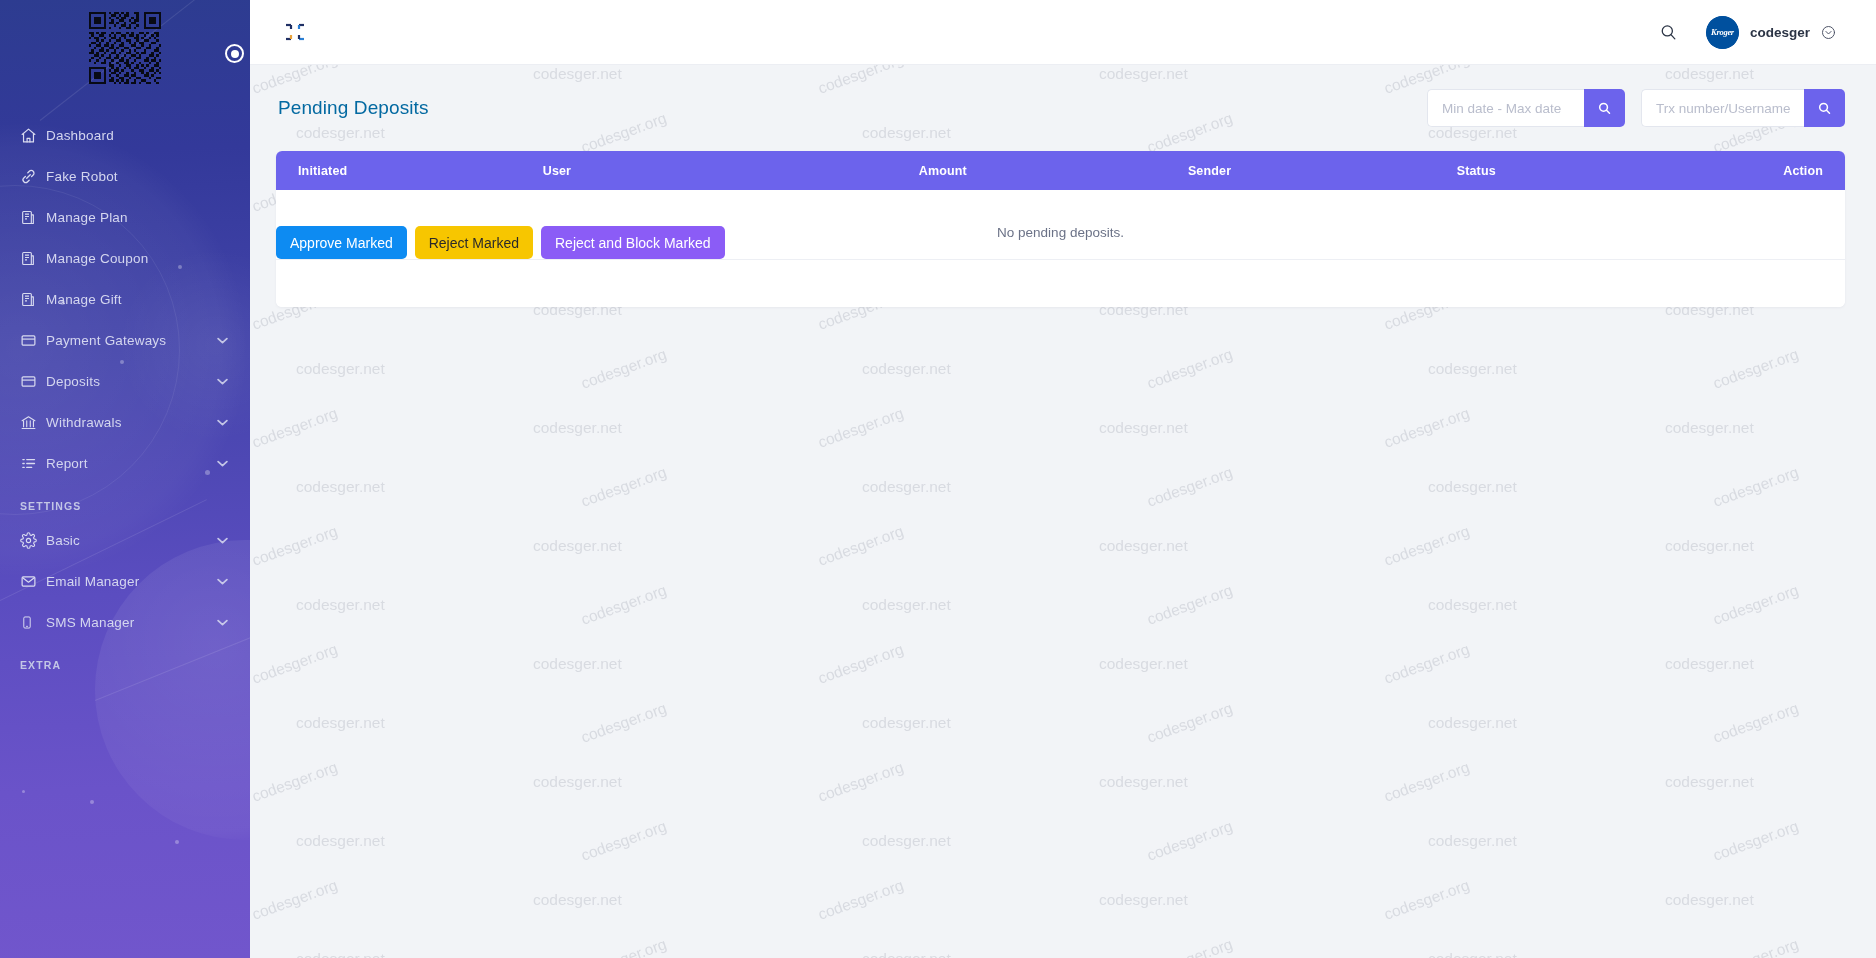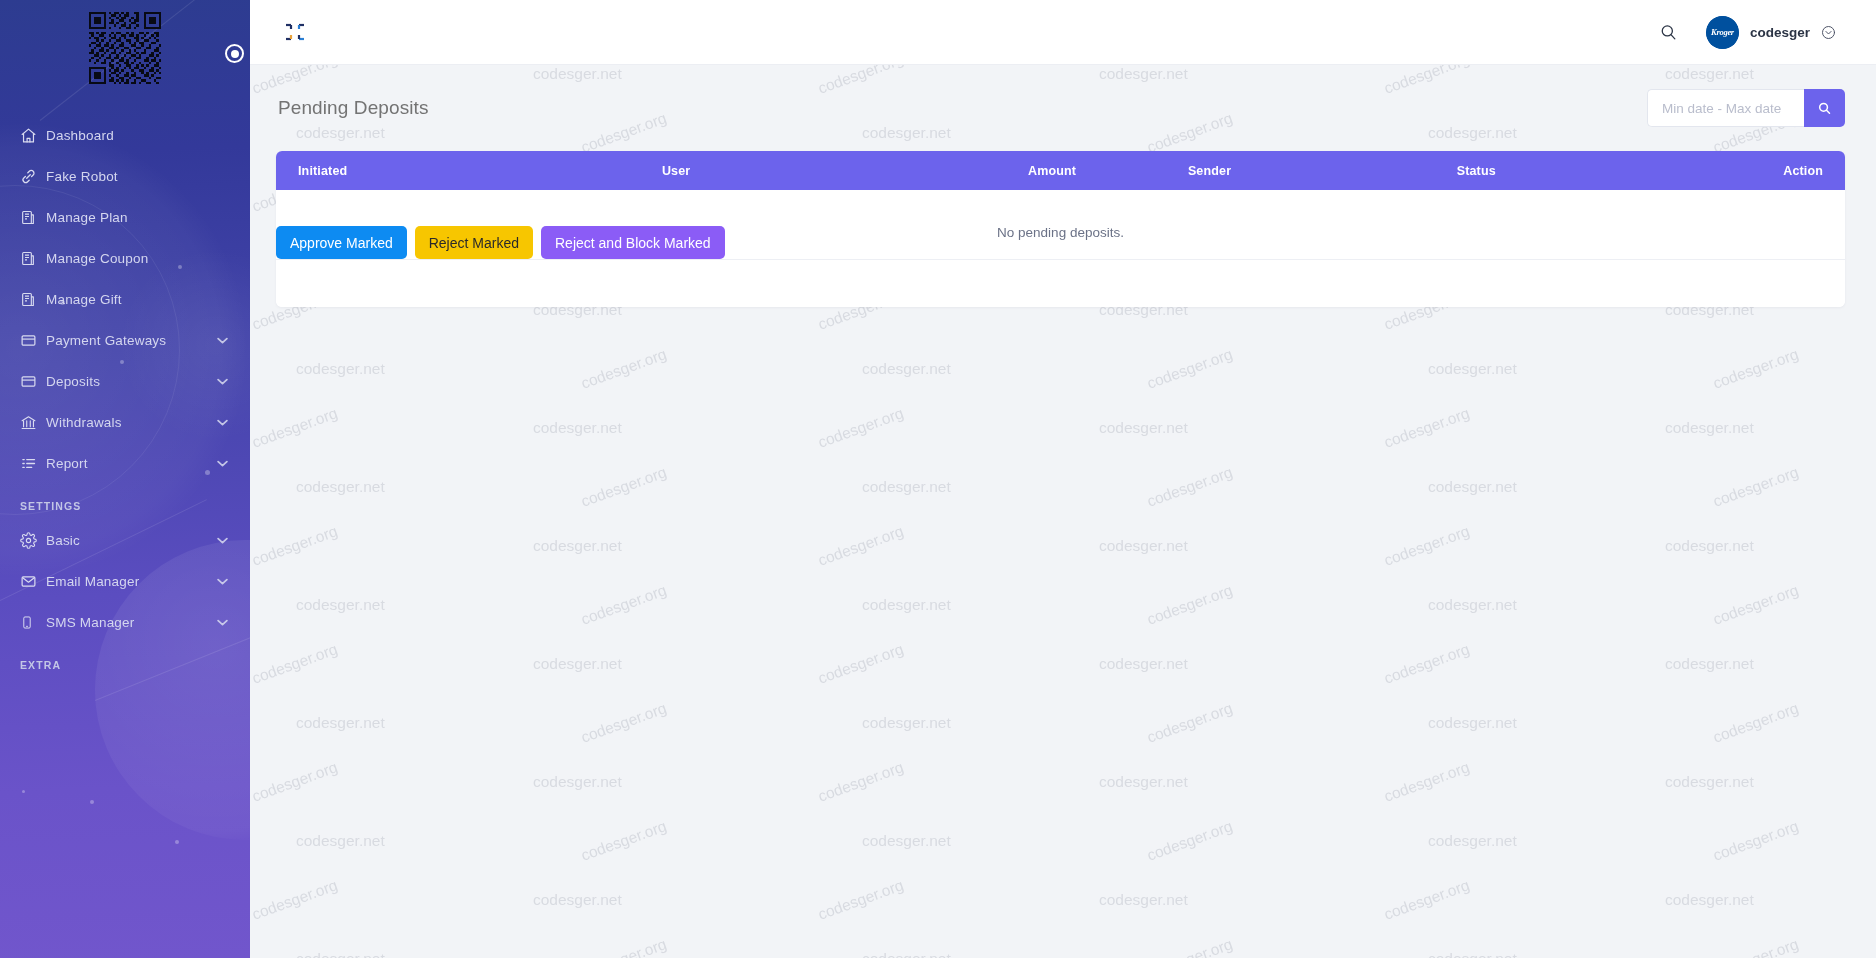--- a/index.html
+++ b/index.html
@@ -103,21 +103,21 @@
     font-size: 15.5px; white-space: nowrap; font-family: "Liberation Sans", sans-serif;
   }
   .wm.rot { transform: rotate(-20deg); }
 
   .content-inner { position: relative; z-index: 2; padding: 24px 31px 0 26px; }
 
   .page-head {
     display: flex; align-items: center; justify-content: space-between;
     margin-bottom: 24px; padding-left: 2px;
   }
-  .page-title { font-size: 19px; color: #737373; font-weight: normal; letter-spacing: .1px; }
+  .page-title { font-size: 19px; color: #0369a1; font-weight: normal; letter-spacing: .1px; }
   .filters { display: flex; align-items: flex-end; gap: 16px; }
   .filter-group { display: flex; align-items: stretch; }
   .filter-input {
     height: 38px; border: 1px solid #e3e6ee; border-right: none;
     border-radius: 5px 0 0 5px; padding: 0 14px; font-size: 13.5px;
     color: #4a5064; background: #ffffff; outline: none;
     font-family: "Liberation Sans", sans-serif;
   }
   .filter-input::placeholder { color: #b9bdcc; }
   .filter-input.date { width: 157px; }
@@ -131,22 +131,22 @@
   .card {
     background: #ffffff; border-radius: 6px; overflow: hidden;
     box-shadow: 0 1px 3px rgba(40,45,70,.055);
   }
   table.dep { width: 100%; border-collapse: collapse; table-layout: fixed; }
   table.dep thead th {
     background: #6c63ec; color: #ffffff; font-size: 12.5px; font-weight: bold;
     height: 39px; letter-spacing: .15px;
   }
   th.c-initiated { text-align: left;  padding-left: 22px; width: 17%; }
-  th.c-user      { text-align: center; width: 17%; }
-  th.c-amount    { text-align: right; width: 17%; }
+  th.c-user      { text-align: left; width: 17%; }
+  th.c-amount    { text-align: center; width: 17%; }
   th.c-sender    { text-align: center; width: 17%; }
   th.c-status    { text-align: center; width: 17%; }
   th.c-action    { text-align: right; padding-right: 22px; width: 15%; }
 
   table.dep tbody td {
     text-align: center; color: #6b7287; font-size: 13.5px;
     height: 84px; vertical-align: middle; background: #ffffff;
   }
 
   .card-actions {
@@ -742,20 +742,29 @@
           <div class="filters">
             <div class="filter-group">
               <input class="filter-input date" type="text" placeholder="Min date - Max date" style="">
               <button class="filter-btn">
                 <svg width="15" height="15" viewBox="0 0 24 24" fill="none" stroke="#ffffff" stroke-width="2.4" stroke-linecap="round">
                     <circle cx="10.5" cy="10" r="6.2"></circle>
                     <path d="M15.2 14.8 20 19.6"></path>
                   </svg>
               </button>
             </div>
+            <div class="filter-group">
+              <input class="filter-input trx" type="text" placeholder="Trx number/Username" style="">
+              <button class="filter-btn">
+                <svg width="15" height="15" viewBox="0 0 24 24" fill="none" stroke="#ffffff" stroke-width="2.4" stroke-linecap="round">
+                    <circle cx="10.5" cy="10" r="6.2"></circle>
+                    <path d="M15.2 14.8 20 19.6"></path>
+                  </svg>
+              </button>
+            </div>
           </div>
         </div>
 
         <div class="card">
           <table class="dep">
             <thead>
               <tr>
                 <th class="c-initiated">Initiated</th>
                 <th class="c-user">User</th>
                 <th class="c-amount">Amount</th>

